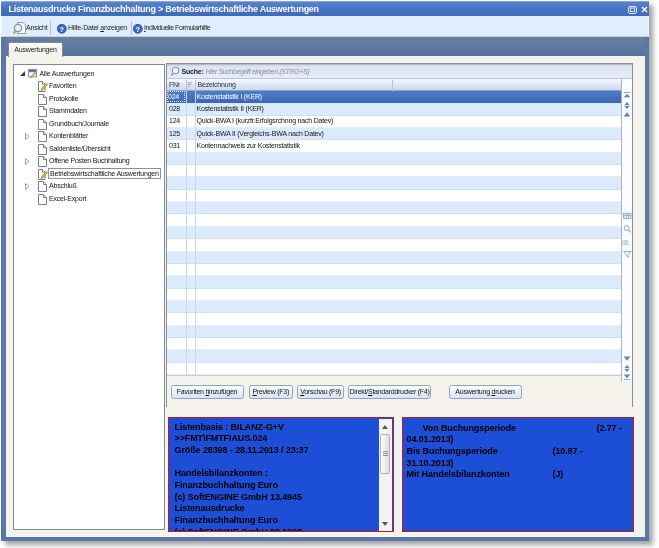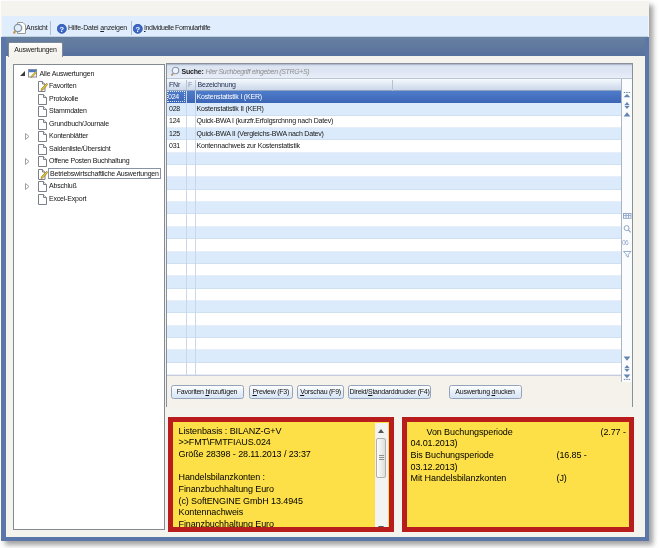--- a/index.html
+++ b/index.html
@@ -20,31 +20,41 @@
 #search{position:absolute;left:0;top:0;width:465px;height:15px;background:linear-gradient(180deg,#9aa6b8 0,#c6cfe2 1px,#dce4f1 2px,#e0e7f4 60%,#e9eff8 100%);border-bottom:1px solid #bac5d6;}
 #thead{position:absolute;left:0;top:15px;width:465px;height:12px;background:linear-gradient(180deg,#f7fafd,#dde6f3 55%,#ccd8ea);border-bottom:1px solid #8fa3c0;font-size:7px;color:#1c2c4c;letter-spacing:-0.2px;}
 #rows{position:absolute;left:0;top:27px;width:454px;height:284px;background:repeating-linear-gradient(180deg,#ffffff 0px,#ffffff 11.35px,#e8eef8 11.35px,#e8eef8 12.35px,#dcebfb 12.35px,#dcebfb 23.7px,#cfe0f3 23.7px,#cfe0f3 24.7px);}
 #selrow{position:absolute;left:0;top:0;width:454px;height:12.35px;background:linear-gradient(180deg,#4e7cca,#3c66b6);}
 .rtext{position:absolute;font-size:7px;letter-spacing:-0.2px;color:#151515;line-height:12.35px;height:12.35px;white-space:nowrap;}
 .fnr{width:14px;text-align:center;}
 .colline{position:absolute;top:27px;width:1px;height:284px;background:#c9d7ea;}
 #strip{position:absolute;left:454px;top:15px;width:11px;height:303px;background:#fbfcfe;border-left:1px solid #aab4c4;z-index:3;}
 #btnbar{position:absolute;left:0;top:311.5px;width:465px;height:32.5px;background:#f5f2ec;border-top:1px solid #c6cada;}
 .btn{position:absolute;top:9px;height:13.5px;background:linear-gradient(180deg,#fdfefe,#e9f0f9 48%,#d7e5f6);border:1px solid #94a3bc;border-radius:2.5px;font-size:7px;color:#111;text-align:center;line-height:12px;letter-spacing:-0.25px;}
-.ibox{position:absolute;background:#fde047;border:5px solid #b91c1c;}
+.ibox{position:absolute;background:#1d4ed8;border:1px solid #b91c1c;font-weight:bold;}
 #ibl{left:167.5px;top:416.5px;width:226px;height:115.5px;overflow:hidden;}
 #ibr{left:401.5px;top:416.5px;width:232.5px;height:115.5px;}
 .iline{position:absolute;left:6px;font-size:9px;color:#000;white-space:nowrap;letter-spacing:-0.1px;}
 #scroll{position:absolute;right:1px;top:1px;width:13px;height:113.5px;background:#f3f3f3;}
 .arr{position:absolute;width:0;height:0;}
 .sep{position:absolute;top:5px;width:1px;height:14px;background:#aebdd2;}
 .tbtxt{position:absolute;top:0;font-size:7px;color:#222;letter-spacing:-0.2px;line-height:24px;white-space:nowrap;}
 </style></head>
 <body>
 <div id="win">
+  <div id="title">
+    <span class="txt">Listenausdrucke Finanzbuchhaltung &gt; Betriebswirtschaftliche Auswertungen</span>
+    <svg class="abs" style="left:627px;top:3.5px" width="9" height="8">
+        <rect x="0.5" y="0.5" width="8" height="7" rx="1.5" fill="none" stroke="#dce6f6" stroke-width="1"></rect>
+        <rect x="2.5" y="2" width="4" height="3.5" fill="none" stroke="#dce6f6" stroke-width="1"></rect>
+      </svg>
+    <svg class="abs" style="left:639.5px;top:4px" width="7" height="7">
+        <path d="M1 1 L6 6 M6 1 L1 6" stroke="#ffffff" stroke-width="1.4"></path>
+      </svg>
+  </div>
   <div id="toolbar">
     <svg class="abs" style="left:10.5px;top:6px" width="13" height="13">
       <path d="M4.5 0.5 H10 L12.5 3 V11.5 H4.5 Z" fill="#fbfbf8" stroke="#9a9a96" stroke-width="1"></path>
       <circle cx="5" cy="6" r="3.7" fill="#e4eef8" stroke="#8494a8" stroke-width="1.3"></circle>
       <path d="M2.2 8.8 L0.8 11.6" stroke="#c49a60" stroke-width="2.2"></path>
     </svg>
     <span class="tbtxt" style="left:24px">Ansicht</span>
     <div class="sep" style="left:48px"></div>
     <svg class="abs" style="left:55px;top:8px" width="10" height="10">
         <circle cx="4.8" cy="4.8" r="4.5" fill="#3a67c8" stroke="#29509f" stroke-width="0.8"></circle>
@@ -243,30 +253,30 @@
     <div class="btn" style="left:282px;width:73px"><span>Auswertung <u>d</u>rucken</span></div>
   </div>
 </div>
 <div class="ibox" id="ibl">
   <div class="iline" style="top:4px">Listenbasis : BILANZ-G+V</div>
   <div class="iline" style="top:15.7px">&gt;&gt;FMT\FMTFIAUS.024</div>
   <div class="iline" style="top:27.4px">Größe 28398 - 28.11.2013 / 23:37</div>
   <div class="iline" style="top:50.8px">Handelsbilanzkonten :</div>
   <div class="iline" style="top:62.5px">Finanzbuchhaltung Euro</div>
   <div class="iline" style="top:74.2px">(c) SoftENGINE GmbH 13.4945</div>
-  <div class="iline" style="top:85.9px">Kontennachweis</div>
+  <div class="iline" style="top:85.9px">Listenausdrucke</div>
   <div class="iline" style="top:97.6px">Finanzbuchhaltung Euro</div>
   <div class="iline" style="top:109.3px">(c) SoftENGINE GmbH 09.1998</div>
   <div id="scroll">
     <div class="arr" style="left:3.5px;top:6px;border-left:3px solid transparent;border-right:3px solid transparent;border-bottom:4px solid #555"></div>
     <div class="arr" style="left:3.5px;bottom:6px;border-left:3px solid transparent;border-right:3px solid transparent;border-top:4px solid #555"></div>
     <div style="position:absolute;left:1px;top:15px;width:10.5px;height:40px;background:linear-gradient(90deg,#fdfdfd,#ececec 55%,#dedede);border:1px solid #b0b0b0;border-radius:2px;">
       <div style="position:absolute;left:2.2px;top:16px;width:5px;height:1px;background:#909090;box-shadow:0 2px 0 #909090,0 4px 0 #909090"></div>
     </div>
   </div>
 </div>
 <div class="ibox" id="ibr" style="font-size:0">
   <div class="iline" style="left:20px;top:5px">Von Buchungsperiode<span class="abs" style="left:174px">(2.77 -</span></div>
   <div class="iline" style="left:4px;top:16.7px">04.01.2013)</div>
-  <div class="iline" style="left:4px;top:28.4px">Bis Buchungsperiode<span class="abs" style="left:146px">(16.85 -</span></div>
-  <div class="iline" style="left:4px;top:40.1px">03.12.2013)</div>
+  <div class="iline" style="left:4px;top:28.4px">Bis Buchungsperiode<span class="abs" style="left:146px">(10.87 -</span></div>
+  <div class="iline" style="left:4px;top:40.1px">31.10.2013)</div>
   <div class="iline" style="left:4px;top:51.8px">Mit Handelsbilanzkonten<span class="abs" style="left:146px">(J)</span></div>
 </div>
 
 </body></html>

